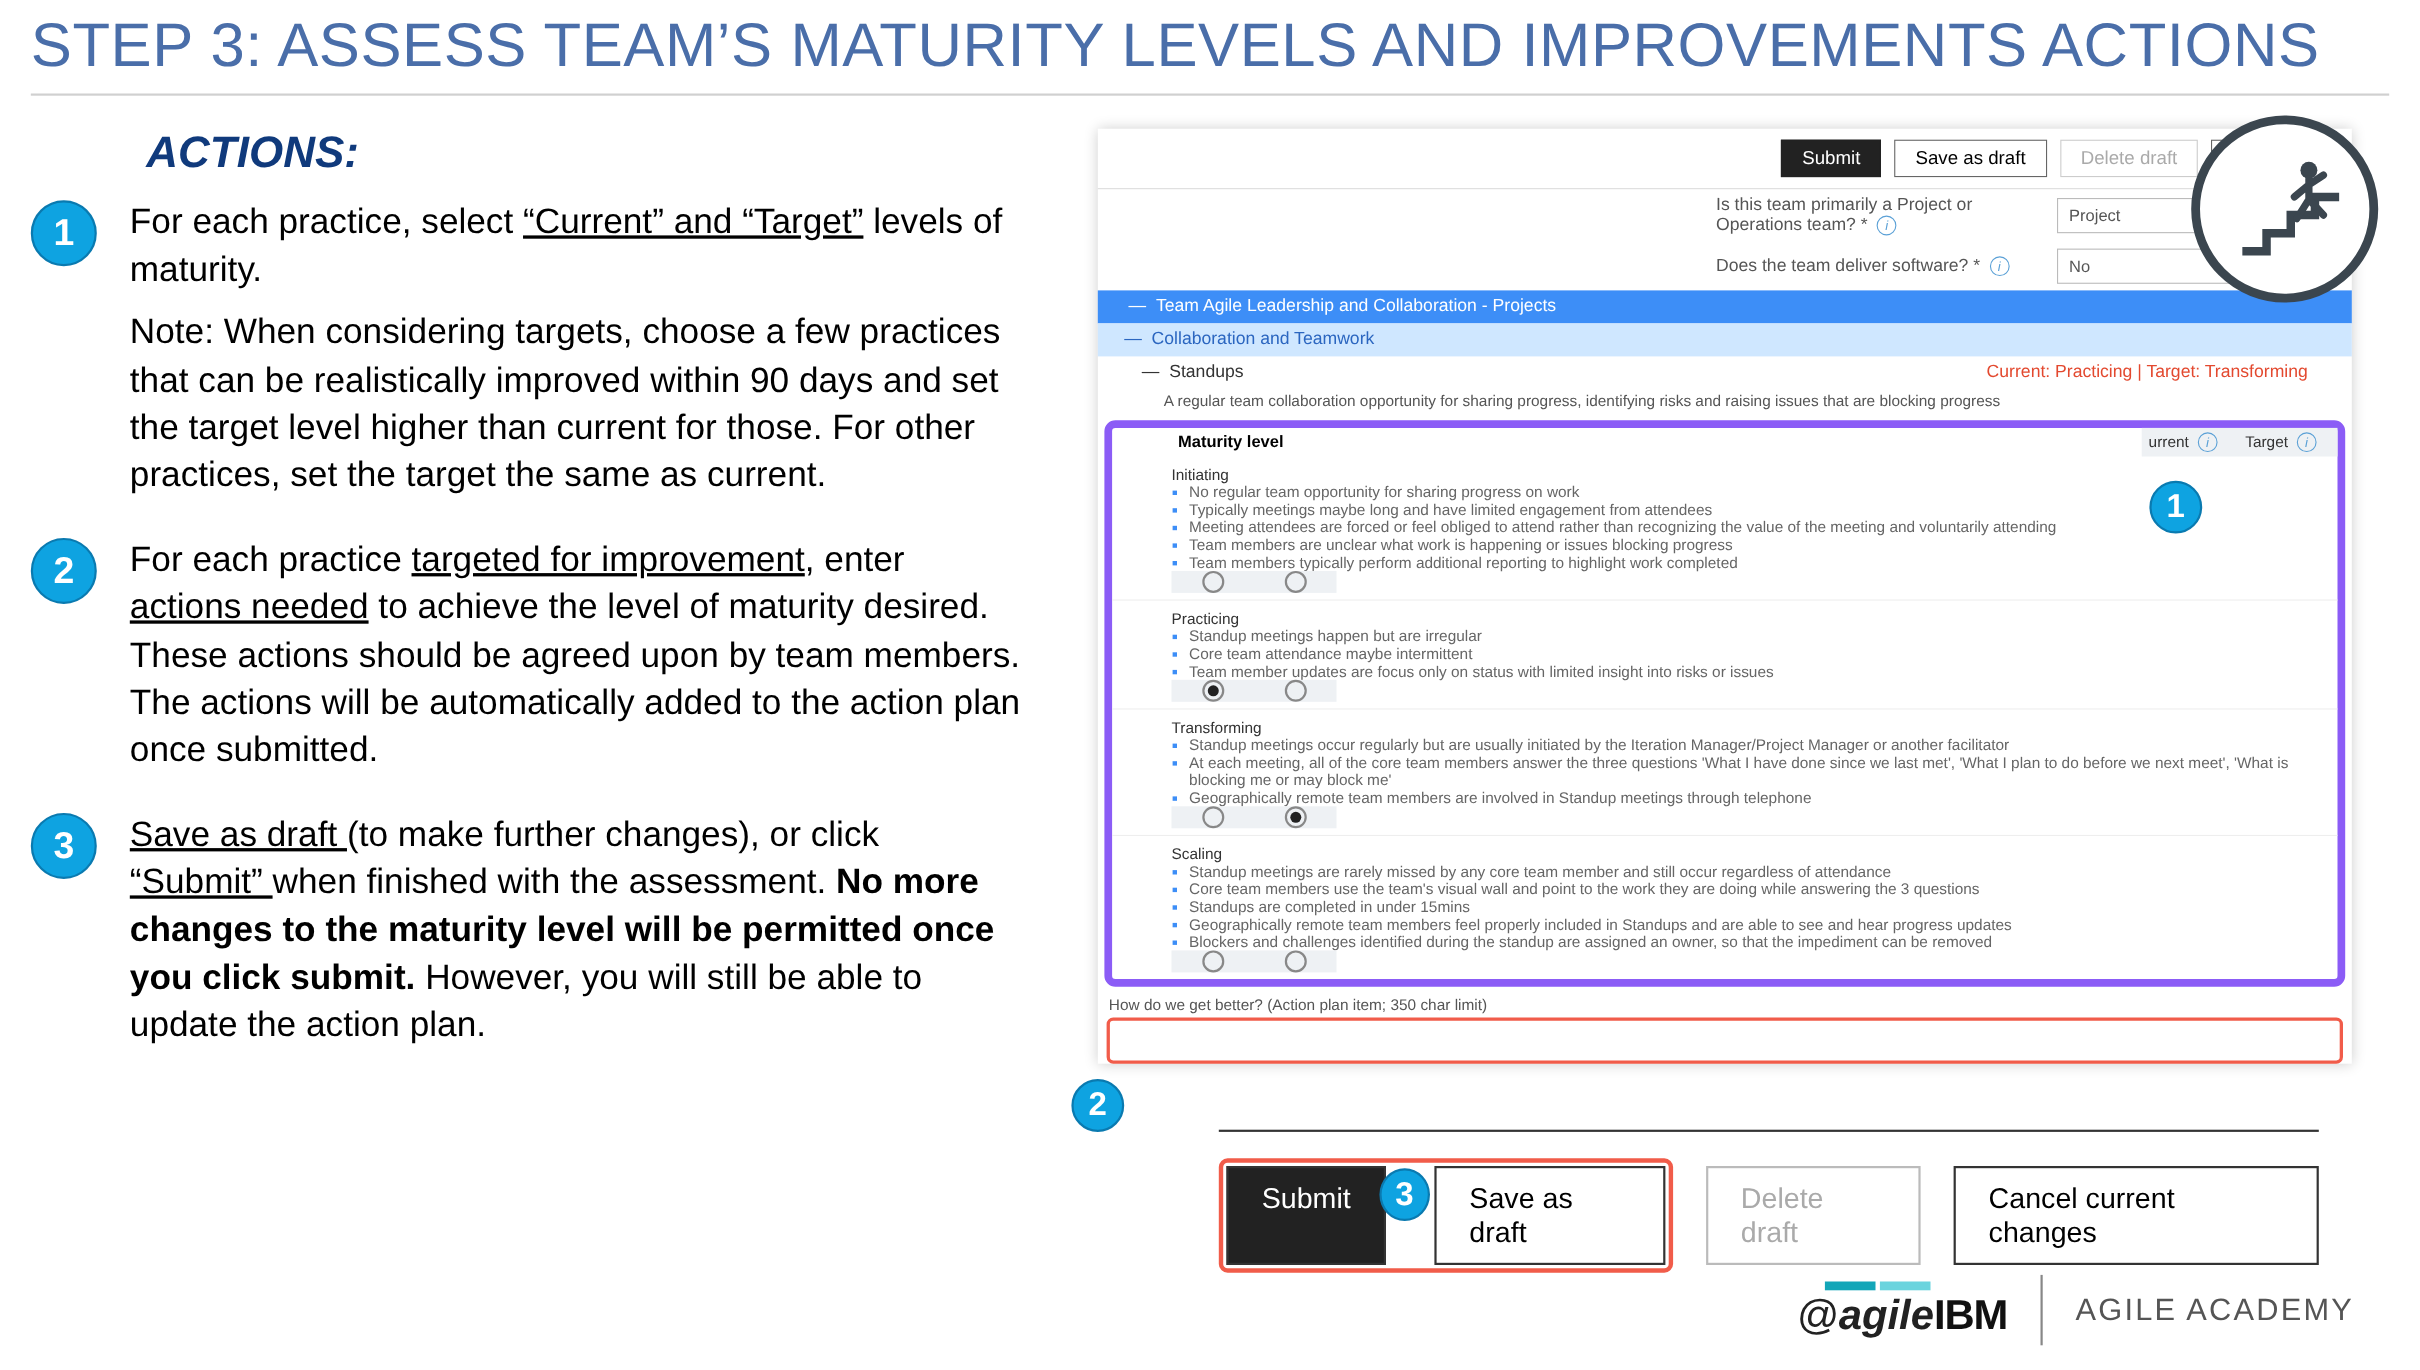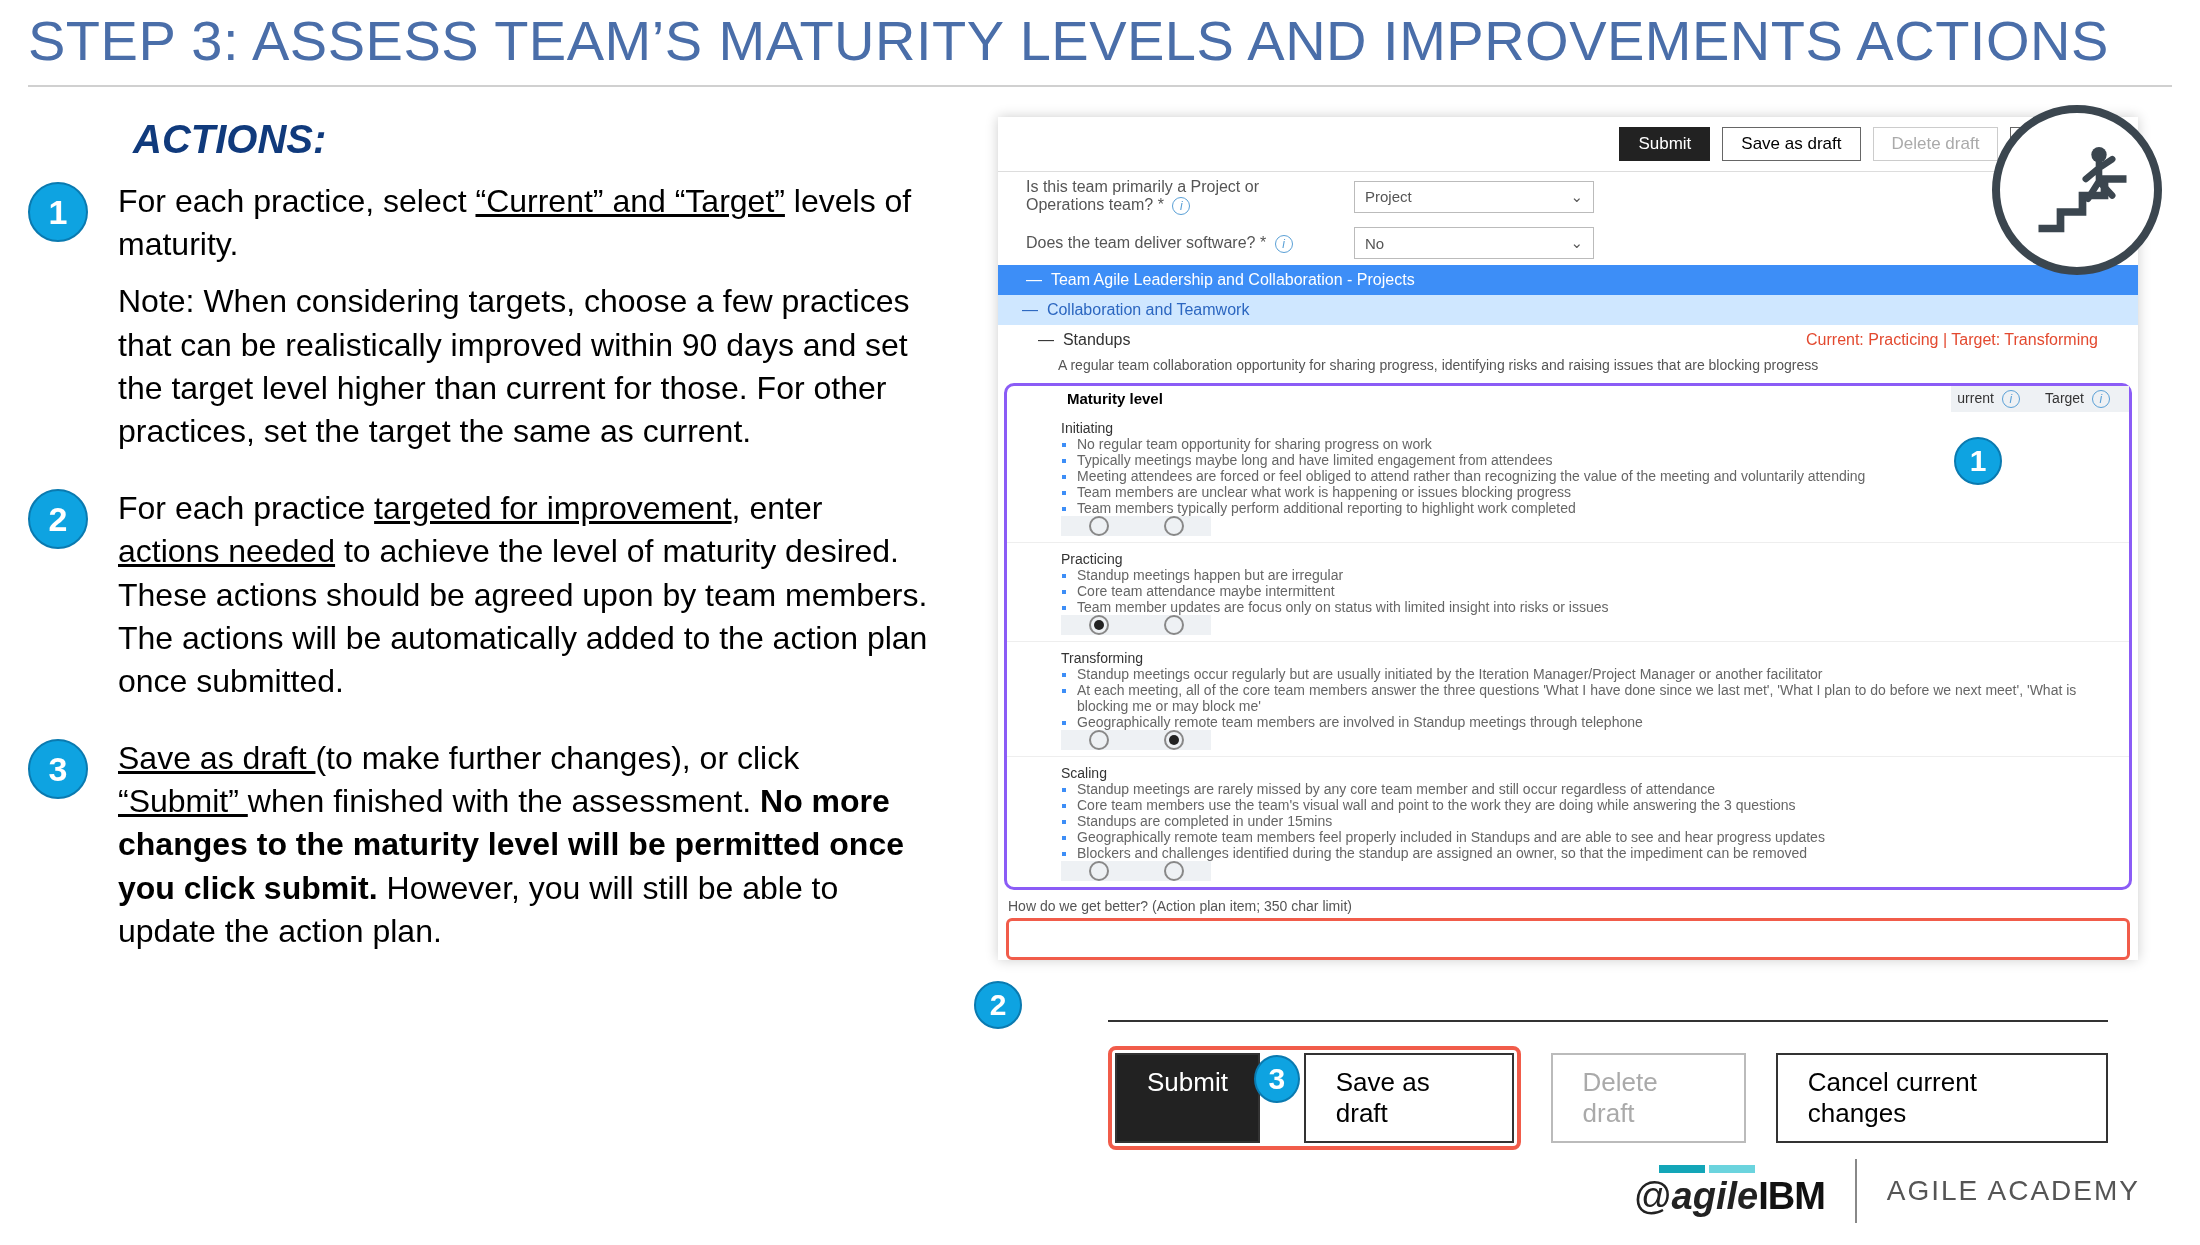--- a/index.html
+++ b/index.html
@@ -17,32 +17,32 @@
   .bullet-body .note-label { font-weight: normal; }
   .bullet-body u { text-decoration: underline; }
   .bullet-body .strong { font-weight: bold; }
 
   
   .shot { position: relative; width: 1140px; background: #fff; box-shadow: 0 0 12px rgba(0,0,0,.2); margin-left: 40px; }
   .toolbar { display: flex; gap: 12px; justify-content: flex-end; padding: 10px 14px; border-bottom: 1px solid #ddd; font-size: 17px; }
   .btn { padding: 6px 18px; border: 1px solid #666; background: #fff; cursor: pointer; }
   .btn.dark { background: #222; color: #fff; border-color: #222; }
   .btn.ghost { color: #aaa; border-color: #ccc; }
-  .form-row { display: flex; align-items: center; gap: 28px; padding: 6px 28px; font-size: 16px; color: #555; }
+  .form-row { display: flex; align-items: center; gap: 10px; padding: 6px 28px; font-size: 16px; color: #555; justify-content: flex-end; }
   .form-row .lbl { width: 300px; }
   .form-row .fld { width: 240px; border: 1px solid #bbb; padding: 6px 10px; font-size: 15px; display:flex; justify-content:space-between; align-items:center; background:#fff;}
   .info-icon { display:inline-block;width:18px;height:18px;border:1px solid #5aa0d6;border-radius:50%;color:#5aa0d6;font-size:12px;font-style:italic;text-align:center;line-height:16px;margin-left:4px;}
   .sect-bar1 { background: #3d8ef7; color: #fff; padding: 6px 28px; font-size: 16px; }
   .sect-bar2 { background: #cfe7ff; color: #2b66c0; padding: 6px 24px; font-size: 16px; }
   .sect-bar3 { display:flex;justify-content:space-between;padding: 6px 40px; font-size: 16px; }
   .sect-bar3 .st-name { color:#333; }
   .sect-bar3 .st-status { color:#e3492f; }
   .desc-line { padding: 2px 60px 6px 60px; font-size: 14px; color:#555; }
   .mat-head { padding: 4px 60px; font-weight:bold; font-size:15px; border-bottom:1px solid #ddd;}
-  .mat-wrap { position: relative; border: 3px solid #8b5cf6; border-radius: 10px; margin: 4px 6px 4px 6px; }
+  .mat-wrap { position: relative; border: 7px solid #8b5cf6; border-radius: 10px; margin: 4px 6px 4px 6px; }
   .mat-row { display:flex; padding: 6px 6px 6px 54px; font-size:14px; border-top:1px solid #eee;flex-direction:column;}
   .mat-row:first-child { border-top:none; }
   .mat-row .ml-name { width: 140px; color:#333; padding-top:2px;}
   .mat-row .ml-pts { flex:1; color:#666;}
   .mat-row .ml-pts li { margin-left: 16px; list-style: square; color:#3d8ef7; }
   .mat-row .ml-pts li span { color:#666; }
   .radio-cols { width: 150px; display:flex; background:#eef1f4;}
   .radio-cols .rc { flex:1; display:flex; align-items:center; justify-content:center;}
   .radio-dot { width:20px;height:20px;border:2px solid #888;border-radius:50%;display:inline-block;}
   .radio-dot.filled::after{content:"";display:block;width:10px;height:10px;background:#222;border-radius:50%;margin:3px auto;}

